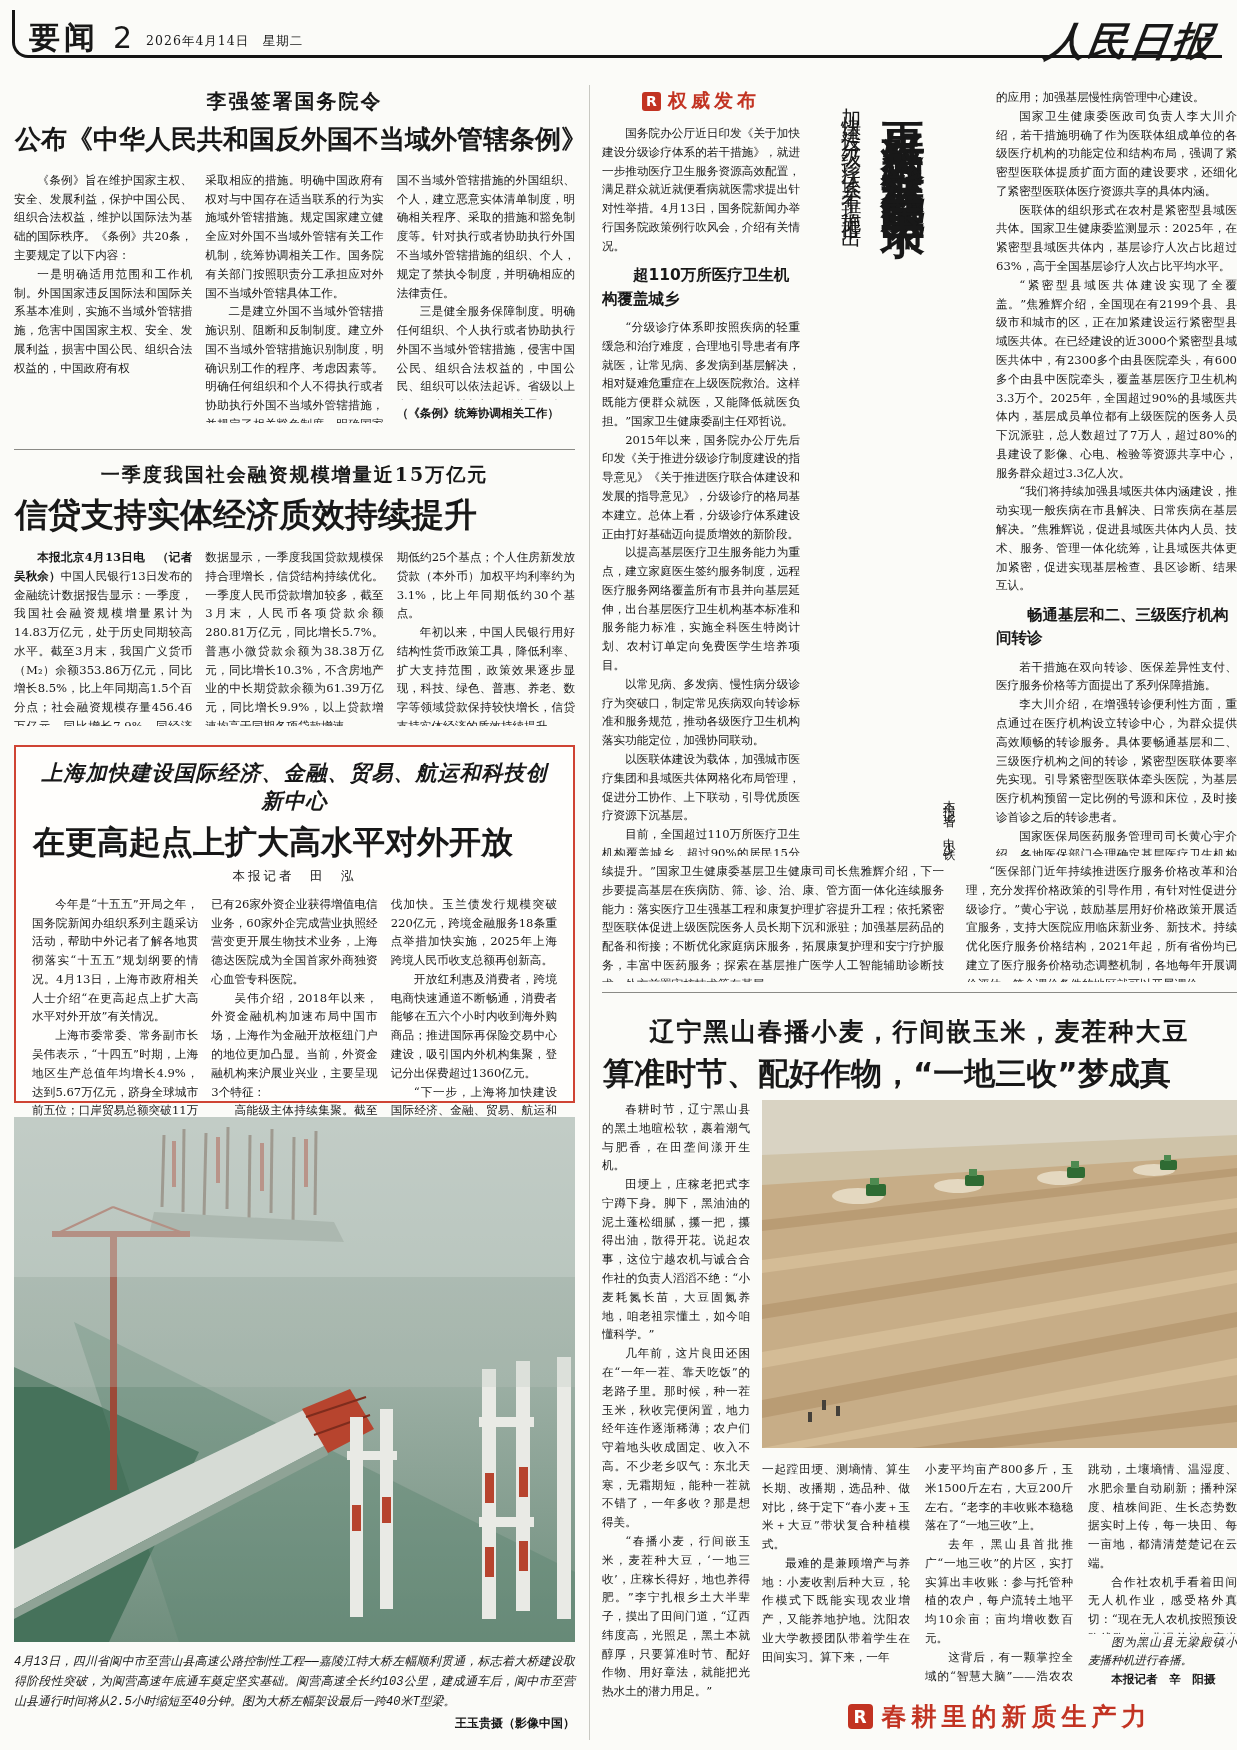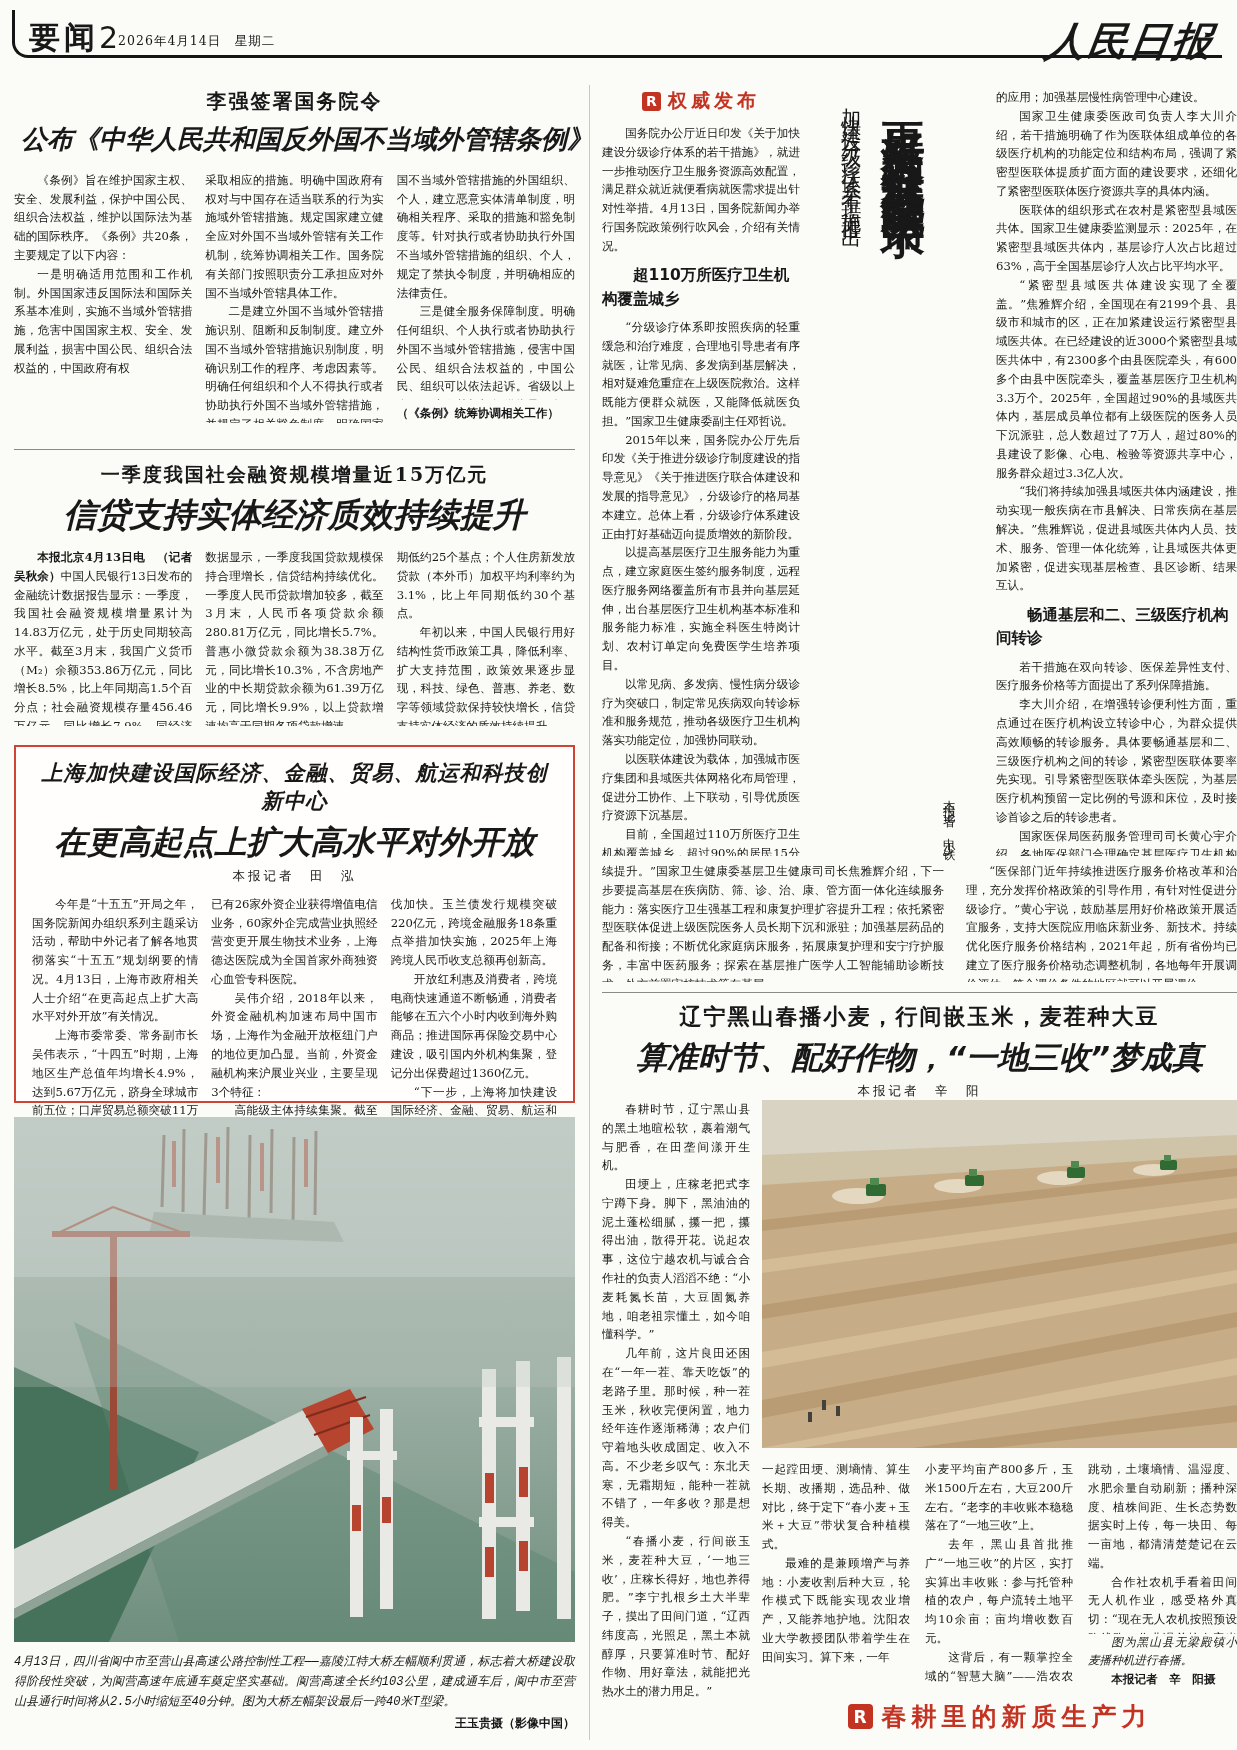--- a/index.html
+++ b/index.html
@@ -4,30 +4,30 @@
 <style>
   html,body{margin:0;padding:0;background:#e8e8e4;}
   .page{position:relative;width:1237px;height:1750px;margin:0 auto;background:#fbfbf8;
         font-family:"DejaVu Serif","Liberation Serif",serif;color:#181818;overflow:hidden;}
   .abs{position:absolute;}
 
   
   .masthead{left:12px;top:10px;width:1210px;height:48px;border-left:3px solid #151515;
             border-bottom:3px solid #151515;border-bottom-left-radius:16px;
             display:flex;justify-content:space-between;align-items:flex-end;padding:0 8px 2px 14px;box-sizing:border-box;}
-  .mh-left{display:flex;align-items:flex-end;gap:0;}
+  .mh-left{display:flex;align-items:flex-end;gap:14px;}
   .mh-section{font-size:31px;font-weight:bold;letter-spacing:4px;line-height:1;}
   .mh-page{font-size:30px;line-height:1;font-family:"DejaVu Sans","Liberation Sans",sans-serif;}
   .mh-date{font-size:12.5px;letter-spacing:1px;margin-bottom:3px;}
   .mh-logo{font-size:40px;font-weight:bold;font-style:italic;transform:skewX(-8deg);
            line-height:.9;letter-spacing:2px;margin-bottom:-6px;}
 
   
   .kicker{font-size:20px;font-weight:600;text-align:center;letter-spacing:2px;}
-  .headline{font-family:"DejaVu Sans","Liberation Sans",sans-serif;font-weight:900;text-align:center;margin:7px;line-height:1.15;font-style:italic;}
+  .headline{font-family:"DejaVu Sans","Liberation Sans",sans-serif;font-weight:900;text-align:left;margin:1px;line-height:1.15;}
   .byline{font-size:12.5px;text-align:center;letter-spacing:3px;}
   .cols{display:flex;gap:13px;}
   .col{flex:1 1 0;overflow:hidden;}
   .bodytxt p{margin:0;font-size:11.6px;line-height:1.62;text-align:justify;text-indent:2em;}
   .bodytxt p.cont{text-indent:0;}
   .bodytxt p b{font-weight:bold;}
   .endnote{font-weight:bold;text-align:right;text-indent:0 !important;margin-top:4px !important;}
   .sub{font-family:"DejaVu Sans","Liberation Sans",sans-serif;font-size:15.5px;font-weight:bold;
        line-height:1.5;margin:9px 0 7px;text-indent:2em;}
   .hrule{height:1px;background:#8a8a86;}
@@ -255,21 +255,21 @@
       <p class="cont">续提升。”国家卫生健康委基层卫生健康司司长焦雅辉介绍，下一步要提高基层在疾病防、筛、诊、治、康、管方面一体化连续服务能力：落实医疗卫生强基工程和康复护理扩容提升工程；依托紧密型医联体促进上级医院医务人员长期下沉和派驻；加强基层药品的配备和衔接；不断优化家庭病床服务，拓展康复护理和安宁疗护服务，丰富中医药服务；探索在基层推广医学人工智能辅助诊断技术、处方前置审核技术等在基层</p>
     </div>
     <div style="flex:1;overflow:hidden;">
       <p>“医保部门近年持续推进医疗服务价格改革和治理，充分发挥价格政策的引导作用，有针对性促进分级诊疗。”黄心宇说，鼓励基层用好价格政策开展适宜服务，支持大医院应用临床新业务、新技术。持续优化医疗服务价格结构，2021年起，所有省份均已建立了医疗服务价格动态调整机制，各地每年开展调价评估，符合调价条件的地区就可以开展调价。</p>
     </div>
   </section>
 
   <div class="abs hrule" style="left:602px;top:992px;width:635px;"></div>
 
   <section class="abs" style="left:602px;top:1002px;width:635px;">
-    <div class="kicker" style="font-size:22px;">辽宁黑山春播小麦，行间嵌玉米，麦茬种大豆</div>
+    <div class="kicker" style="font-size:25px;margin-top:13px;">辽宁黑山春播小麦，行间嵌玉米，麦茬种大豆</div>
     <h1 class="headline" style="font-size:31px;margin-top:8px;">算准时节、配好作物，“一地三收”梦成真</h1>
     <div class="byline" style="margin-top:7px;">本报记者　辛　阳</div>
   </section>
 
   <div class="abs bodytxt" style="left:602px;top:1100px;width:148px;height:645px;overflow:hidden;">
     <p>春耕时节，辽宁黑山县的黑土地暄松软，裹着潮气与肥香，在田垄间漾开生机。</p>
     <p>田埂上，庄稼老把式李宁蹲下身。脚下，黑油油的泥土蓬松细腻，攥一把，攥得出油，散得开花。说起农事，这位宁越农机与诚合合作社的负责人滔滔不绝：“小麦耗氮长苗，大豆固氮养地，咱老祖宗懂土，如今咱懂科学。”</p>
     <p>几年前，这片良田还困在“一年一茬、靠天吃饭”的老路子里。那时候，种一茬玉米，秋收完便闲置，地力经年连作逐渐稀薄；农户们守着地头收成固定、收入不高。不少老乡叹气：东北天寒，无霜期短，能种一茬就不错了，一年多收？那是想得美。</p>
     <p>“春播小麦，行间嵌玉米，麦茬种大豆，‘一地三收’，庄稼长得好，地也养得肥。”李宁扎根乡土大半辈子，摸出了田间门道，“辽西纬度高，光照足，黑土本就醇厚，只要算准时节、配好作物、用好章法，就能把光热水土的潜力用足。”</p>
   </div>

